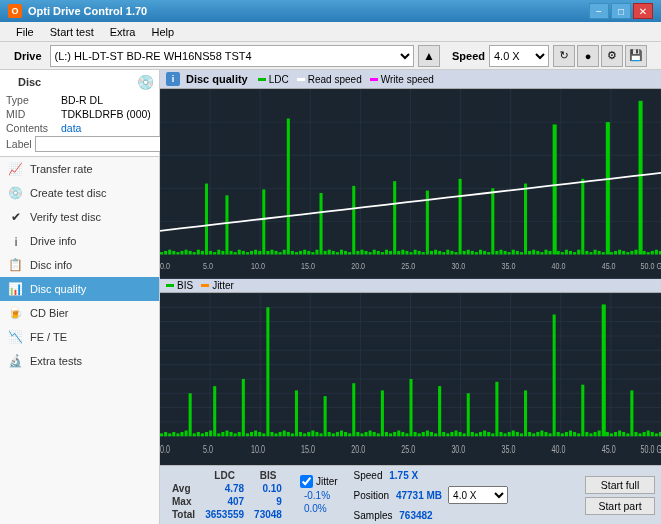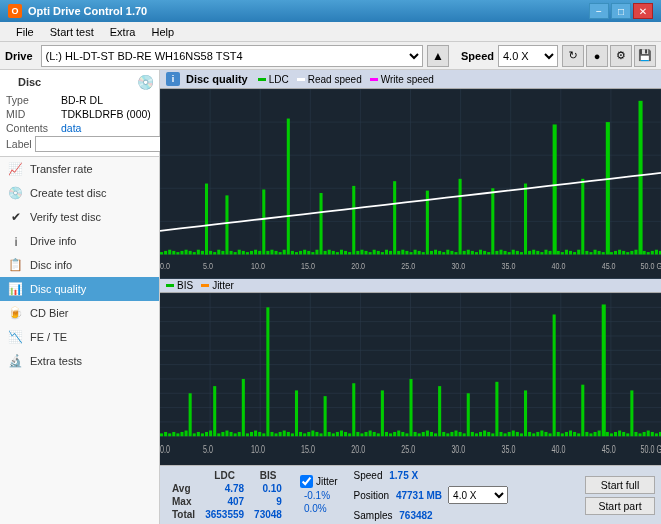--- a/index.html
+++ b/index.html
@@ -57,21 +57,21 @@
       padding: 2px 8px;
       cursor: pointer;
     }
 
     
     .drive-bar {
       background: #f0f0f0;
       height: 28px;
       display: flex;
       align-items: center;
-      padding: 0 5px;
+      padding: 0 14px;
       border-bottom: 1px solid #ccc;
       gap: 4px;
     }
     .drive-label { font-size: 11px; font-weight: bold; margin-right: 4px; }
     .drive-select {
       flex: 1;
       height: 22px;
       font-size: 11px;
       border: 1px solid #aaa;
       background: white;

